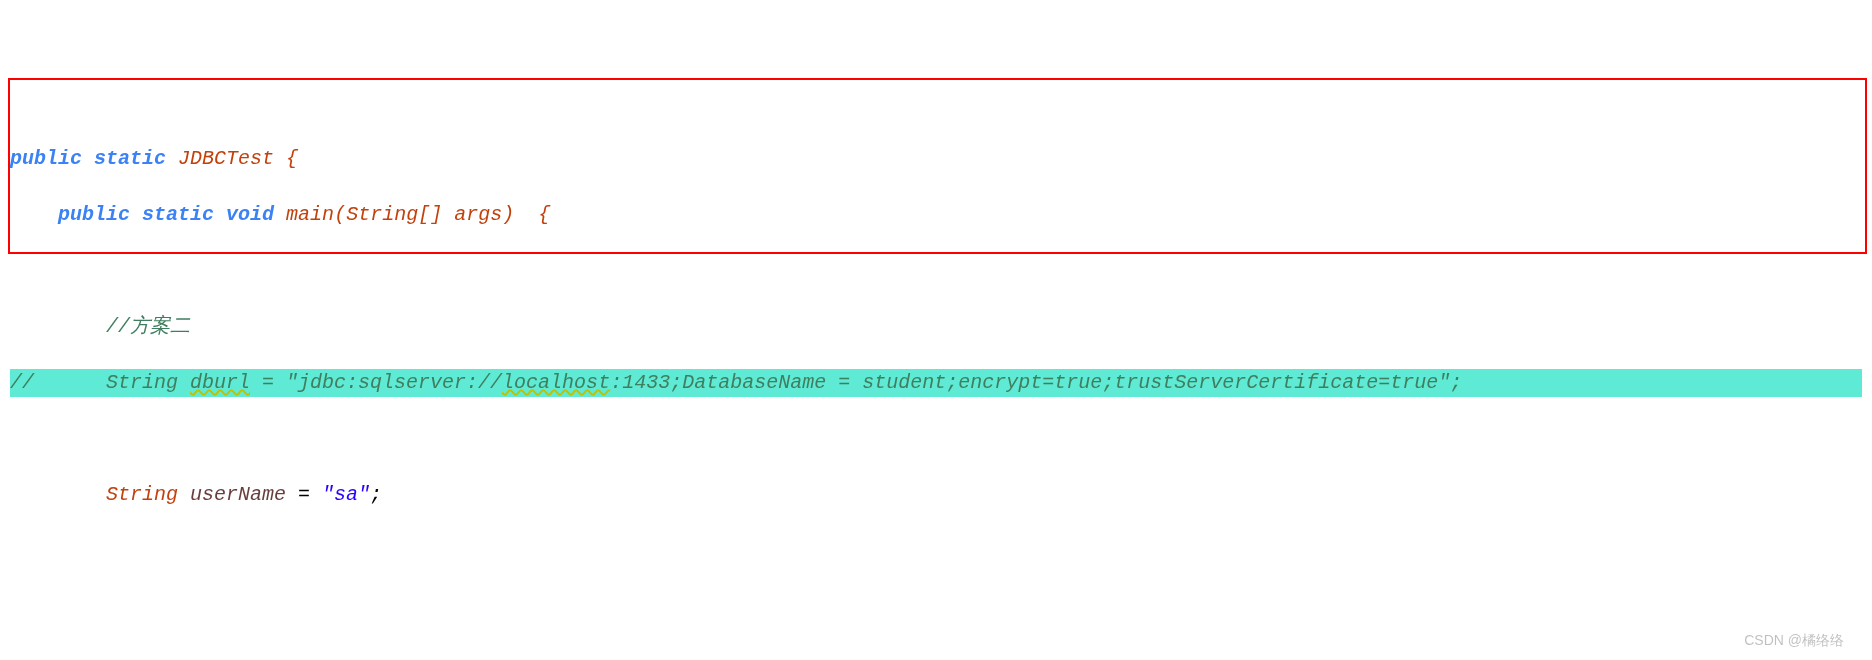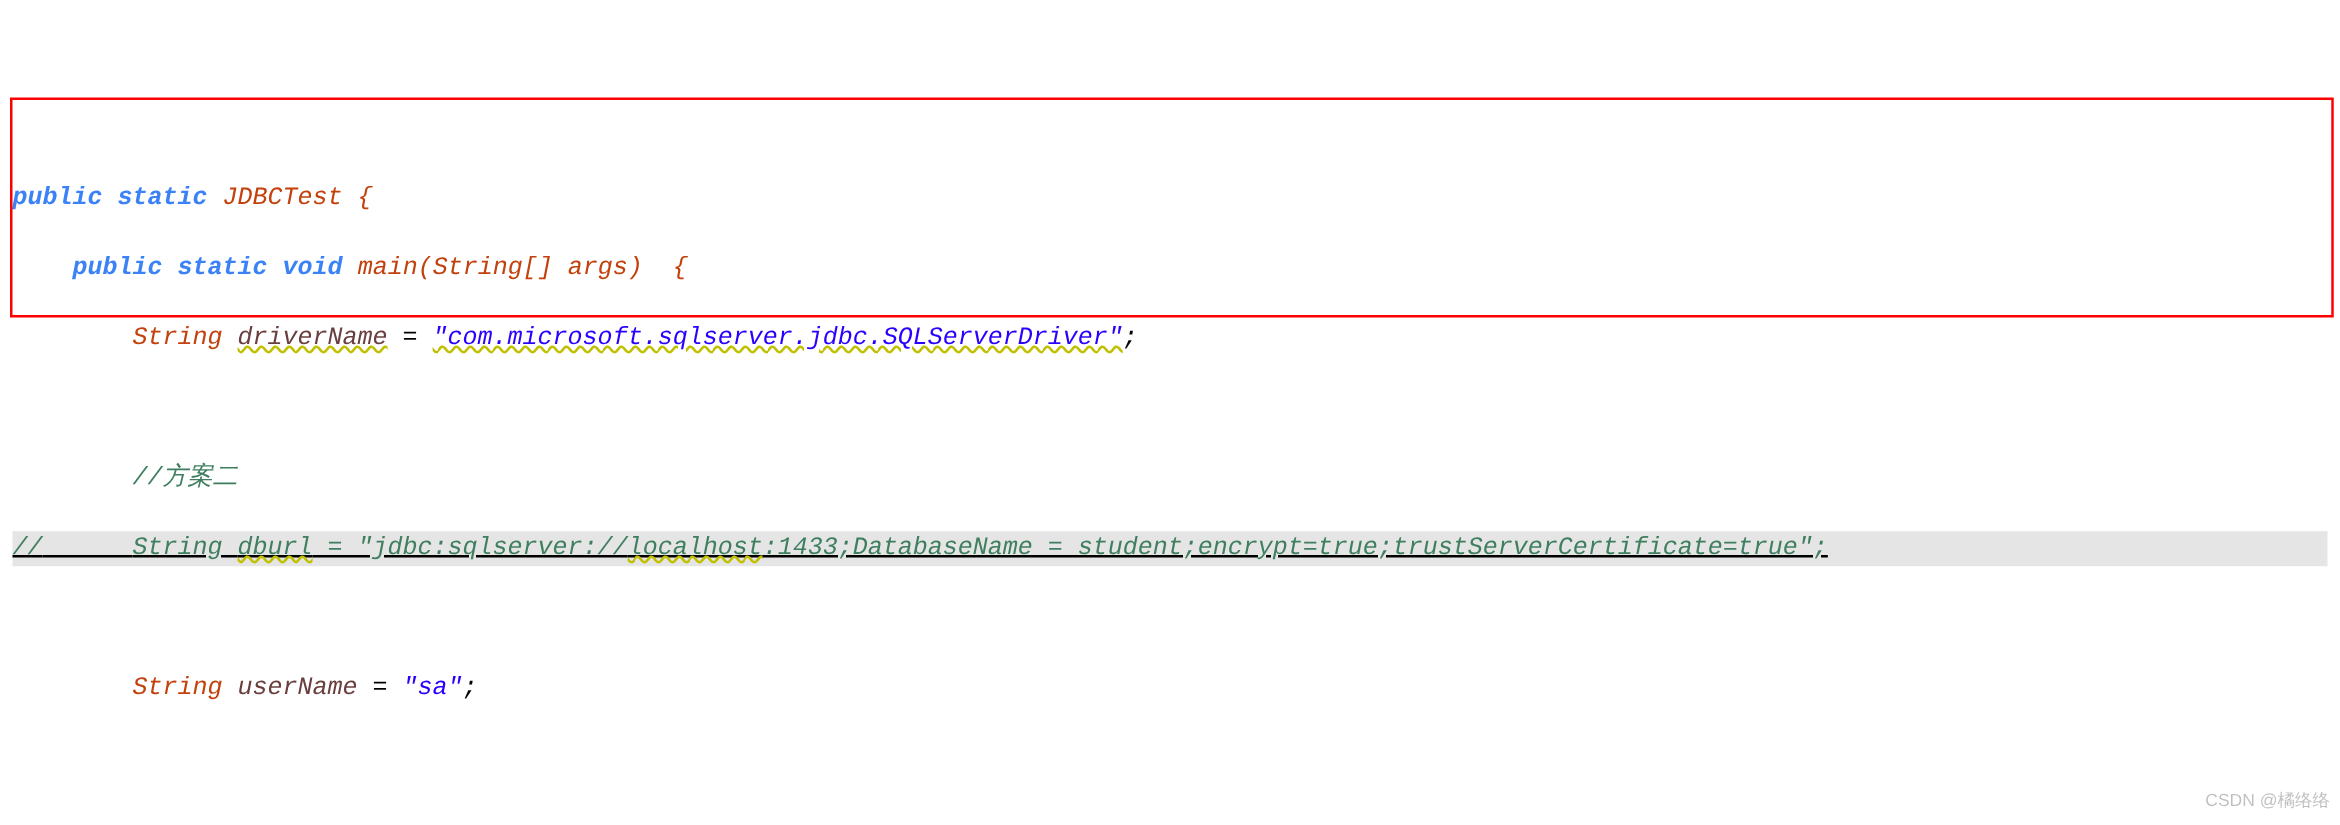--- a/index.html
+++ b/index.html
@@ -12,46 +12,45 @@
     background: #ffffff;
     color: #000000;
     white-space: pre;
   }
   .line { display: block; min-height: 28px; }
   .kw { color: #3b82f6; font-weight: bold; }
   .plain { color: #c2410c; }
   .ident { color: #6a3e3e; }
   .str { color: #2A00FF; }
   .comment { color: #3f7f5f; }
-  .highlight-bg { background: #e5e5e5; display:block;text-decoration:underline; }
+  .highlight-bg { background: #5eead4; display:block; }
   .underline { text-decoration: underline; text-decoration-color: #c0c000; text-decoration-style: wavy;}
   .red-box {
     position: absolute;
     border: 2px solid #ff0000;
     pointer-events: none;
   }
   .watermark {
     position: absolute;
-    right: 8px;
+    right: 28px;
     bottom: 6px;
     color: rgba(0,0,0,0.25);
     font-size: 14px;
     font-style: normal;
     font-family: sans-serif;
   }
 </style>
 </head>
 <body>
 
 
 
 <div>
 <span class="line"><span class="kw">public</span> <span class="kw">static</span> <span class="plain">JDBCTest</span><span class="plain"> {</span></span>
 <span class="line">    <span class="kw">public</span> <span class="kw">static</span> <span class="kw">void</span> <span class="plain">main</span><span class="plain">(String[] args)  {</span></span>
-<span class="line"><span>        </span><span class="plain">String </span><span class="ident underline">driverName</span><span> = </span><span class="str underline">"com.microsoft.sqlserver.jdbc.SQLServerDriver"</span><span>;</span></span>
 <span class="line"><span></span></span>
 <span class="line"><span>        </span><span class="comment">//方案二</span></span>
 <span class="line highlight-bg"><span class="comment">//</span><span class="comment">      </span><span class="comment">String </span><span class="comment underline">dburl</span><span class="comment"> = "jdbc:sqlserver://</span><span class="comment underline">localhost</span><span class="comment">:1433;DatabaseName = student;encrypt=true;trustServerCertificate=true";</span></span>
 <span class="line"><span></span></span>
 <span class="line"><span>        </span><span class="plain">String </span><span class="ident">userName</span><span> = </span><span class="str">"sa"</span><span>;</span></span>
 
 
 
 
 

